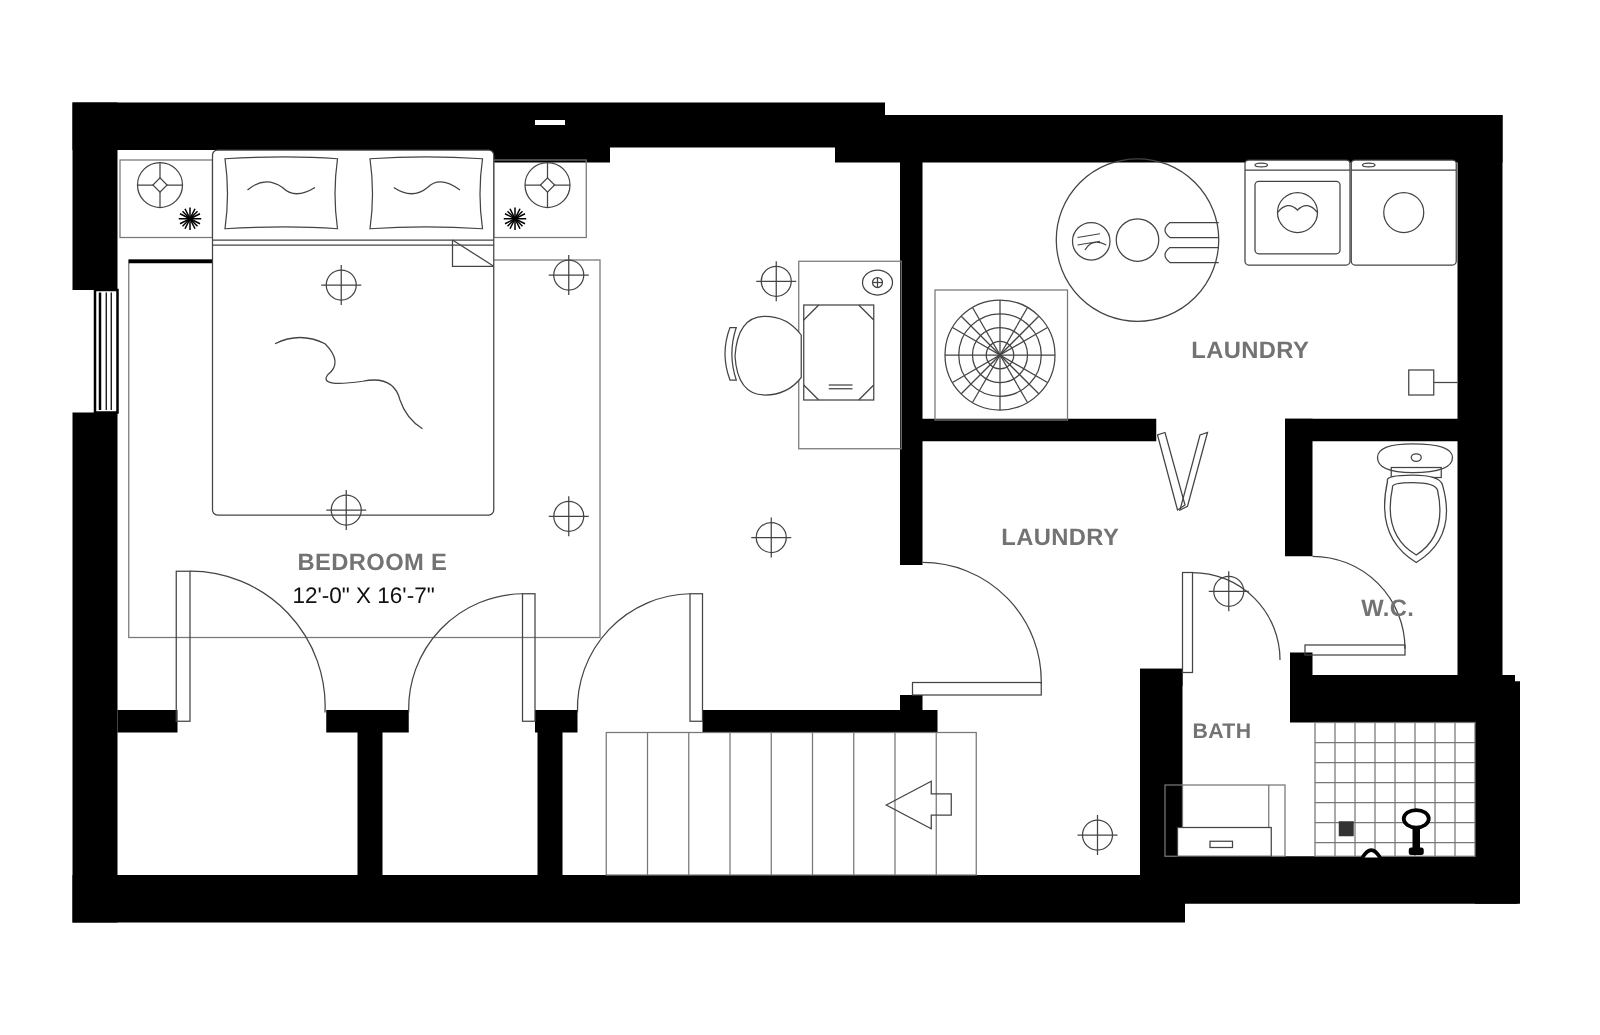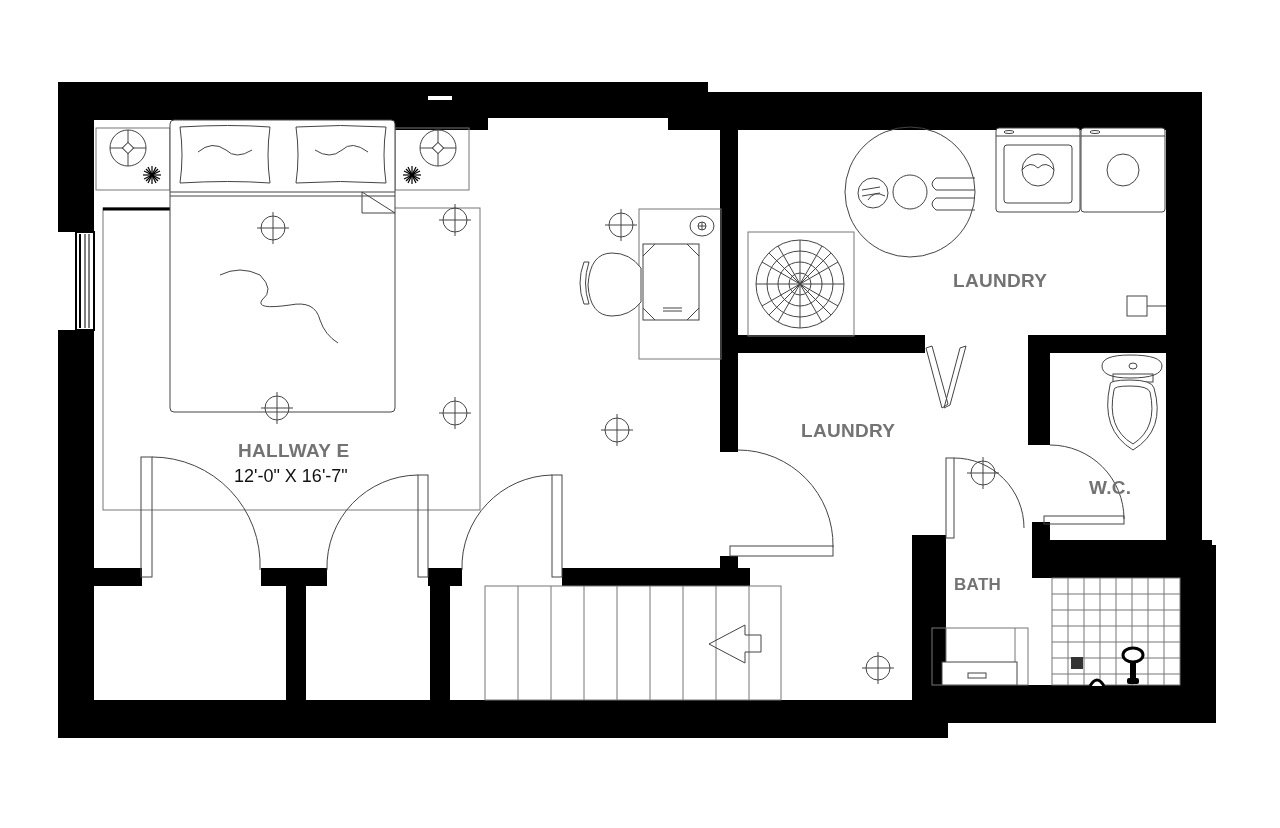--- a/index.html
+++ b/index.html
@@ -286,18 +286,18 @@
     <line class="lt" x1="584" y1="586" x2="584" y2="700"></line>
     <line class="lt" x1="617" y1="586" x2="617" y2="700"></line>
     <line class="lt" x1="650" y1="586" x2="650" y2="700"></line>
     <line class="lt" x1="683" y1="586" x2="683" y2="700"></line>
     <line class="lt" x1="716" y1="586" x2="716" y2="700"></line>
     <line class="lt" x1="749" y1="586" x2="749" y2="700"></line>
     <path class="ln" d="M709 644 L745 625 L745 635 L761 635 L761 652 L745 652 L745 663 Z"></path>
   </g>
 </svg>
 
-<div class="label" style="left:238px;top:440px;font-size:19px;">HALLWAY E</div>
+<div class="label" style="left:238px;top:440px;font-size:19px;">BEDROOM E</div>
 <div class="dim" style="left:234px;top:466px;">12'-0" X 16'-7"</div>
 <div class="label" style="left:953px;top:270px;font-size:19px;">LAUNDRY</div>
 <div class="label" style="left:801px;top:420px;font-size:19px;">LAUNDRY</div>
 <div class="label" style="left:1089px;top:477px;font-size:19px;text-align:center;">W.C.</div>
 <div class="label" style="left:954px;top:575px;font-size:17px;">BATH</div>
 
 </body></html>

